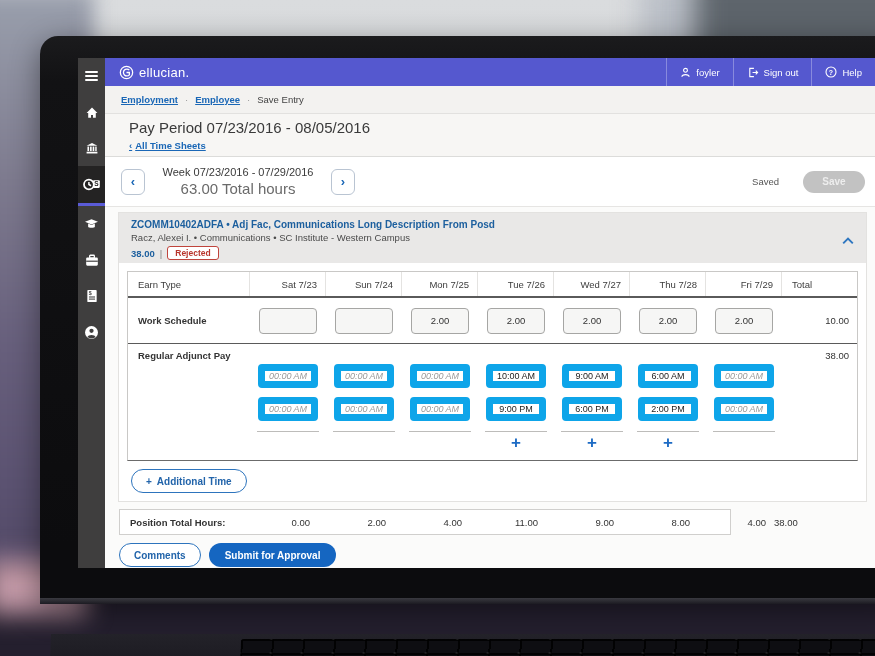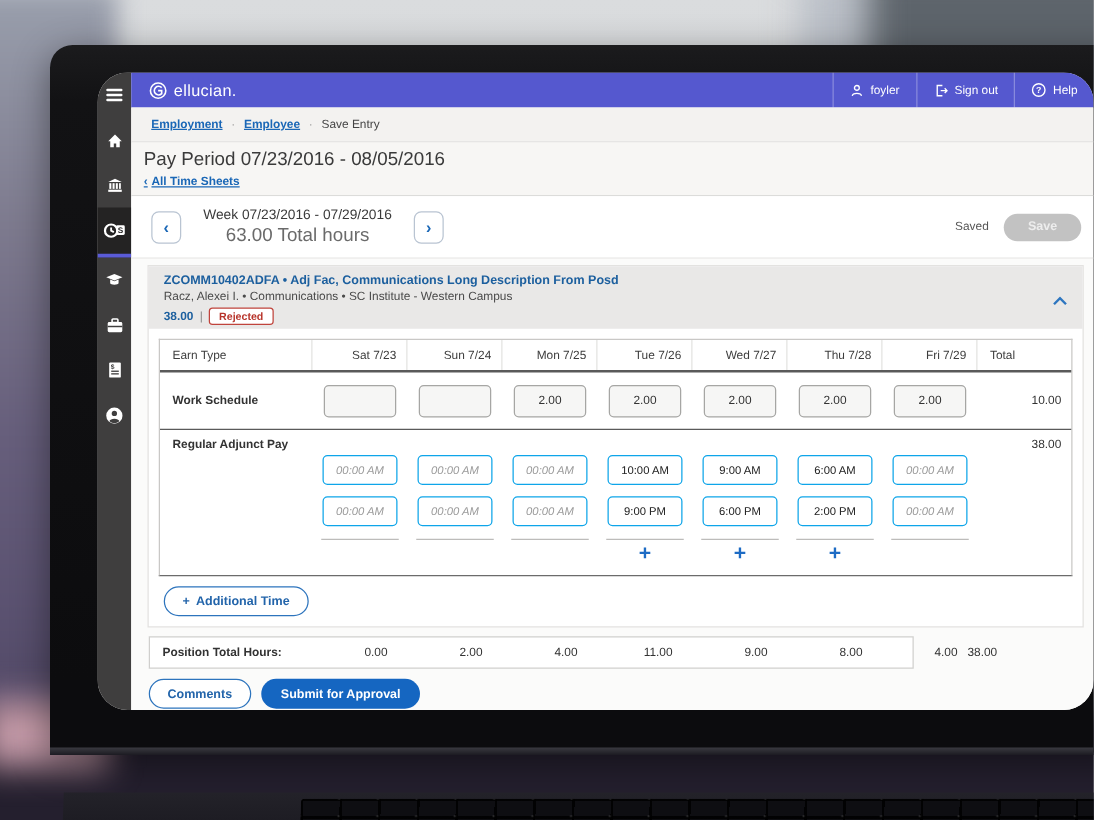--- a/index.html
+++ b/index.html
@@ -12,21 +12,21 @@
   .bg-left-col{left:-26px;top:-10px;width:120px;height:680px;filter:blur(10px);
     background:linear-gradient(180deg,#9aa0ad 0%,#7d7a8e 28%,#675f7c 52%,#5a5170 74%,#463d58 100%);}
   .bg-right-dark{right:-40px;top:-30px;width:220px;height:100px;background:#5d646b;}
   .bg-mid-col{left:640px;top:-20px;width:90px;height:90px;background:#b9bec6;}
   .bg-desk{left:-20px;bottom:-26px;width:940px;height:110px;background:#241f2e;filter:blur(8px);}
   .bg-pink{left:-14px;bottom:42px;width:100px;height:54px;background:#c49aa8;filter:blur(13px);}
   
   .laptop{position:absolute;left:40px;top:36px;width:860px;height:566px;
     background:linear-gradient(180deg,#1b1b1d 0%,#121214 8%,#0c0c0e 90%);
     border-radius:18px 0 0 0;box-shadow:0 8px 30px rgba(0,0,0,.45);}
-  .screen{position:absolute;left:38px;top:22px;width:797px;height:510px;background:#000;overflow:hidden;border-radius:24px;}
+  .screen{position:absolute;left:38px;top:22px;width:797px;height:510px;background:#000;overflow:hidden;}
   .hinge{position:absolute;left:0;right:0;top:562px;height:6px;
     background:linear-gradient(180deg,#3a3a40,#1c1b22);}
   .deck{position:absolute;left:10px;right:-40px;top:598px;height:58px;
     background:linear-gradient(180deg,#232229 0%,#1b1a21 55%,#17161d 100%);
     transform:skewX(-2deg);}
   .keys{position:absolute;left:190px;right:20px;top:5px;height:44px;border-radius:3px;
     background-color:#0e0e12;
     background-image:
       radial-gradient(rgba(255,255,255,.22) .6px,transparent 1.4px),
       repeating-linear-gradient(90deg,rgba(0,0,0,.85) 0 2px,transparent 2px 31px),
@@ -48,33 +48,33 @@
   .top-item{display:flex;align-items:center;gap:5px;padding:0 13px;font-size:9.5px;
     border-left:1px solid rgba(255,255,255,.3);cursor:pointer;}
   
   .breadcrumb{height:27px;background:#f3f2f0;border-bottom:1px solid #e2e1df;
     display:flex;align-items:center;gap:7px;padding-left:16px;font-size:9.5px;flex:none;}
   .crumb-link{color:#1a67b6;text-decoration:underline;font-weight:bold;cursor:pointer;}
   .crumb-sep{color:#999;}
   .crumb-current{color:#444;}
   
   .pagehead{height:43px;background:#f7f6f4;border-bottom:1px solid #dcdcda;
-    padding:5px 0 0 10px;box-sizing:border-box;flex:none;}
+    padding:5px 0 0 24px;box-sizing:border-box;flex:none;}
   .page-title{font-size:15px;color:#3a3a3a;}
   .back-link{margin-top:4px;font-size:9.5px;color:#1a67b6;font-weight:bold;display:inline-flex;gap:3px;
     text-decoration:underline;cursor:pointer;}
   
   .weekbar{height:50px;background:#fff;border-bottom:1px solid #e6e5e3;display:flex;align-items:center;
     padding:0 10px 0 16px;box-sizing:border-box;flex:none;}
   .nav-btn{width:24px;height:26px;border:1px solid #b9c4d2;border-radius:6px;background:#fff;
     color:#1a67b6;font-size:13px;font-weight:bold;display:flex;align-items:center;justify-content:center;cursor:pointer;}
   .week-mid{width:170px;text-align:center;margin:0 8px;}
   .week-label{font-size:11px;color:#3a3a3a;}
   .week-hours{font-size:15px;color:#6a6a6a;margin-top:2px;}
-  .week-right{margin-left:auto;display:flex;align-items:center;gap:12px;}
+  .week-right{margin-left:auto;display:flex;align-items:center;gap:24px;}
   .saved-txt{font-size:9.5px;color:#555;}
   .save-btn{width:62px;height:22px;border:none;border-radius:11px;background:#c2c2c2;color:#ededed;
     font-size:10px;font-weight:bold;cursor:pointer;font-family:inherit;}
   .pill{height:24px;border:1.5px solid #2d74bd;border-radius:13px;background:#fff;color:#2264aa;
     font-size:10px;font-weight:bold;padding:0 14px;cursor:pointer;font-family:inherit;display:inline-flex;
     align-items:center;gap:5px;}
   
   .content{flex:1;background:#fbfbfa;padding:6px 0 0 14px;box-sizing:border-box;min-height:0;}
   .card{width:747px;background:#fff;box-shadow:0 0 0 1px #e3e2e0;}
   .card-header{position:relative;height:50px;background:#e9e8e7;box-sizing:border-box;padding:6px 30px 0 12px;}
@@ -97,21 +97,21 @@
   .th.right{justify-content:flex-end;padding-right:8px;}
   .ws-row{height:45px;border-bottom:1px solid #5a5a5a;align-items:center;}
   .row-label{font-size:9.5px;font-weight:bold;color:#333;padding-left:10px;}
   .ws-cell{display:flex;justify-content:center;}
   .ws-box{width:56px;height:24px;background:#f6f6f5;border:1px solid #a6a6a4;border-radius:4px;
     display:flex;align-items:center;justify-content:center;font-size:9.5px;color:#333;}
   .tot-cell{text-align:right;padding-right:8px;font-size:9.5px;color:#333;}
   .rap{padding:4px 0 6px;}
   .rap-head{height:14px;align-items:center;}
   .in-cell{display:flex;justify-content:center;}
-  input.time{width:60px;height:24px;border:1px solid #0ea5e9;border-radius:4px;text-align:center;
+  input.time{width:60px;height:24px;border:7px solid #0ea5e9;border-radius:4px;text-align:center;
     font-size:9px;color:#222;font-family:inherit;background:#fff;box-sizing:border-box;}
   input.time::placeholder{color:#9a9a9a;font-style:italic;}
   .row1{margin-top:2px;}
   .row2{margin-top:9px;}
   .lines{margin-top:10px;}
   .uline{width:62px;margin:0 auto;border-top:1px solid #bdbcba;height:0;}
   .plusrow{margin-top:2px;height:20px;}
   .plus-btn{background:none;border:none;color:#1d6bc4;font-size:17px;font-weight:bold;line-height:1;
     cursor:pointer;display:block;margin:0 auto;padding:0 6px;font-family:inherit;}
   .addtime-wrap{margin:8px 0 4px 4px;}

